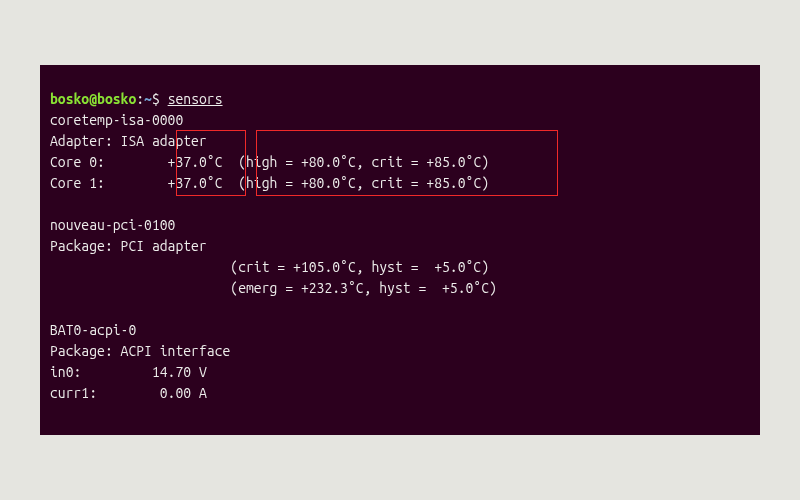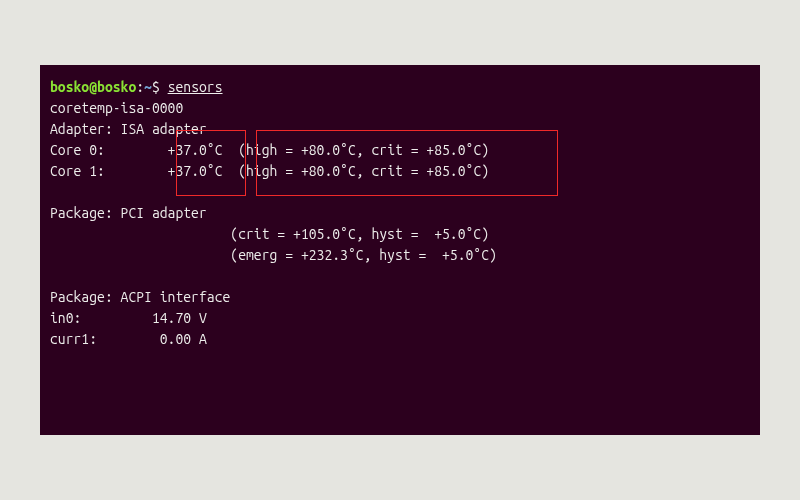--- a/index.html
+++ b/index.html
@@ -10,21 +10,21 @@
       font-family: 'Ubuntu Mono', 'DejaVu Sans Mono', 'Consolas', monospace;
       font-size: 14px;
       display: flex;
       align-items: center;
       justify-content: center;
     }
     .terminal {
       background: #2c001e;
       width: 720px;
       height: 370px;
-      padding: 12px 10px;
+      padding: 24px 10px;
       color: #eeeeec;
       line-height: 1.5;
       overflow: hidden;
       position: relative;
     }
     .line { white-space: pre; position: relative; }
     .prompt-user { color: #8ae234; font-weight: bold; }
     .prompt-sep { color: #eeeeec; }
     .prompt-path { color: #729fcf; font-weight: bold; }
     .cmd { text-decoration: underline; color: #eeeeec; }
@@ -55,26 +55,28 @@
   <div class="line"><span class="prompt-user">bosko@bosko</span><span class="prompt-sep">:</span><span class="prompt-path">~</span><span>$ </span><span class="cmd">sensors</span></div>
 
   <div class="line">coretemp-isa-0000</div>
   <div class="line">Adapter: ISA adapter</div>
 
   <div class="line"><span>Core 0:        </span><span>+37.0°C</span><span>  (high = +80.0°C, crit = +85.0°C)</span></div>
   <div class="line"><span>Core 1:        </span><span>+37.0°C</span><span>  (high = +80.0°C, crit = +85.0°C)</span></div>
 
   <div class="line"> </div>
 
+  <div class="line">nouveau-pci-0100</div>
   <div class="line">Package: PCI adapter</div>
   <div class="line">                       (crit = +105.0°C, hyst =  +5.0°C)</div>
   <div class="line">                       (emerg = +232.3°C, hyst =  +5.0°C)</div>
 
   <div class="line"> </div>
 
+  <div class="line">BAT0-acpi-0</div>
   <div class="line">Package: ACPI interface</div>
   <div class="line">in0:         14.70 V</div>
   <div class="line">curr1:        0.00 A</div>
 
   <div class="box-temp temps"></div>
   <div class="box-temp ranges"></div>
 
 </div>
 
 </body></html>

